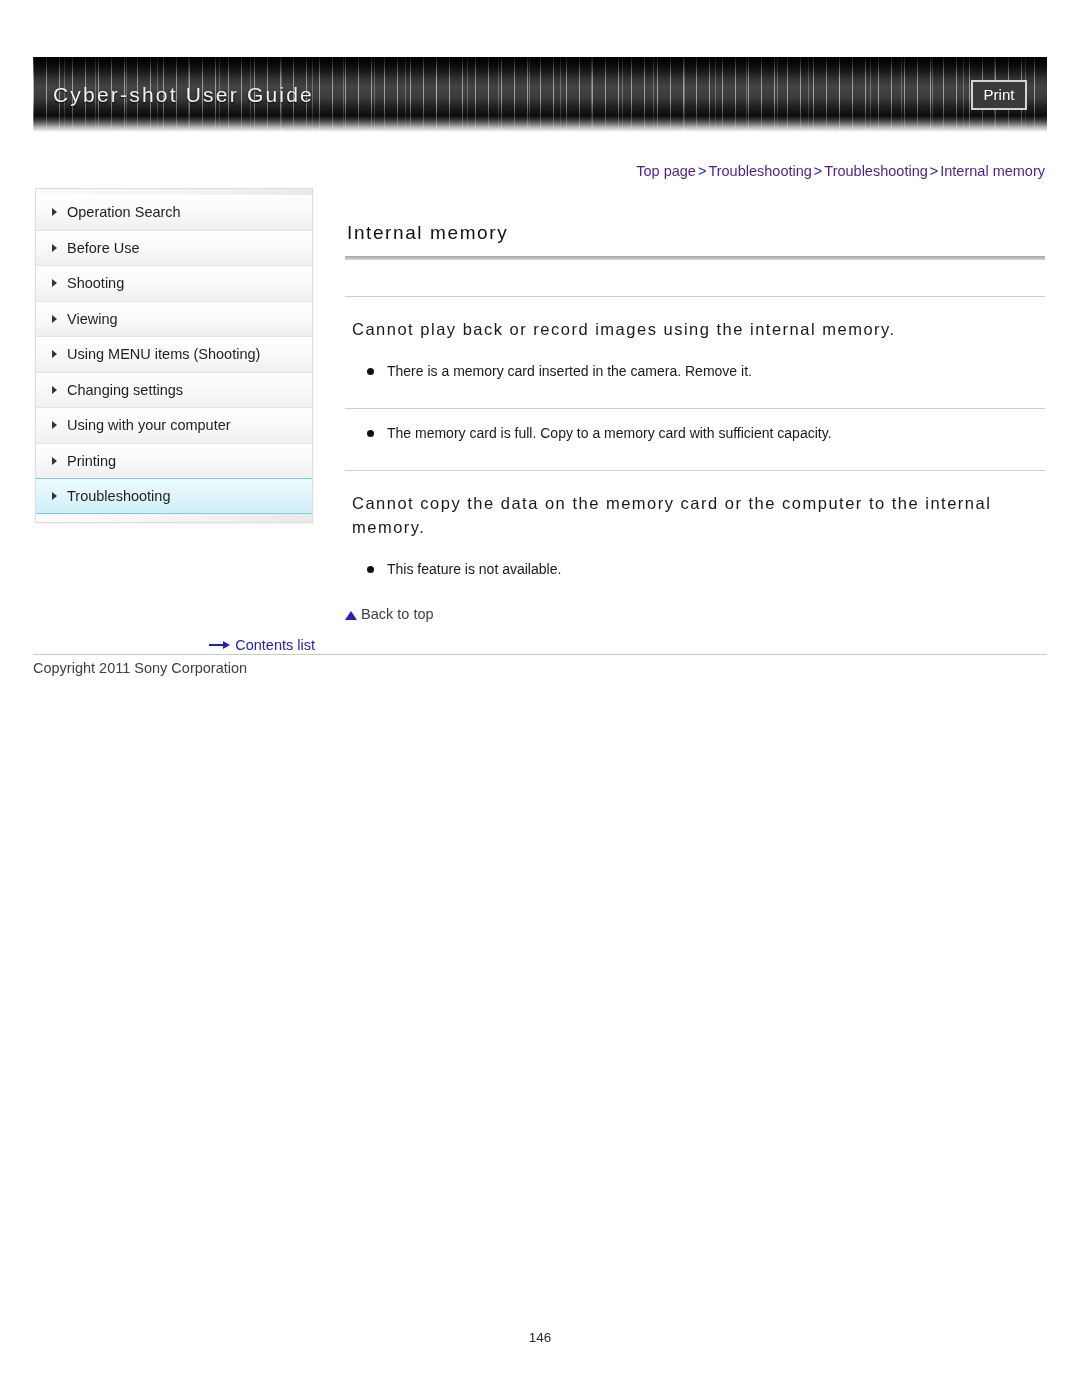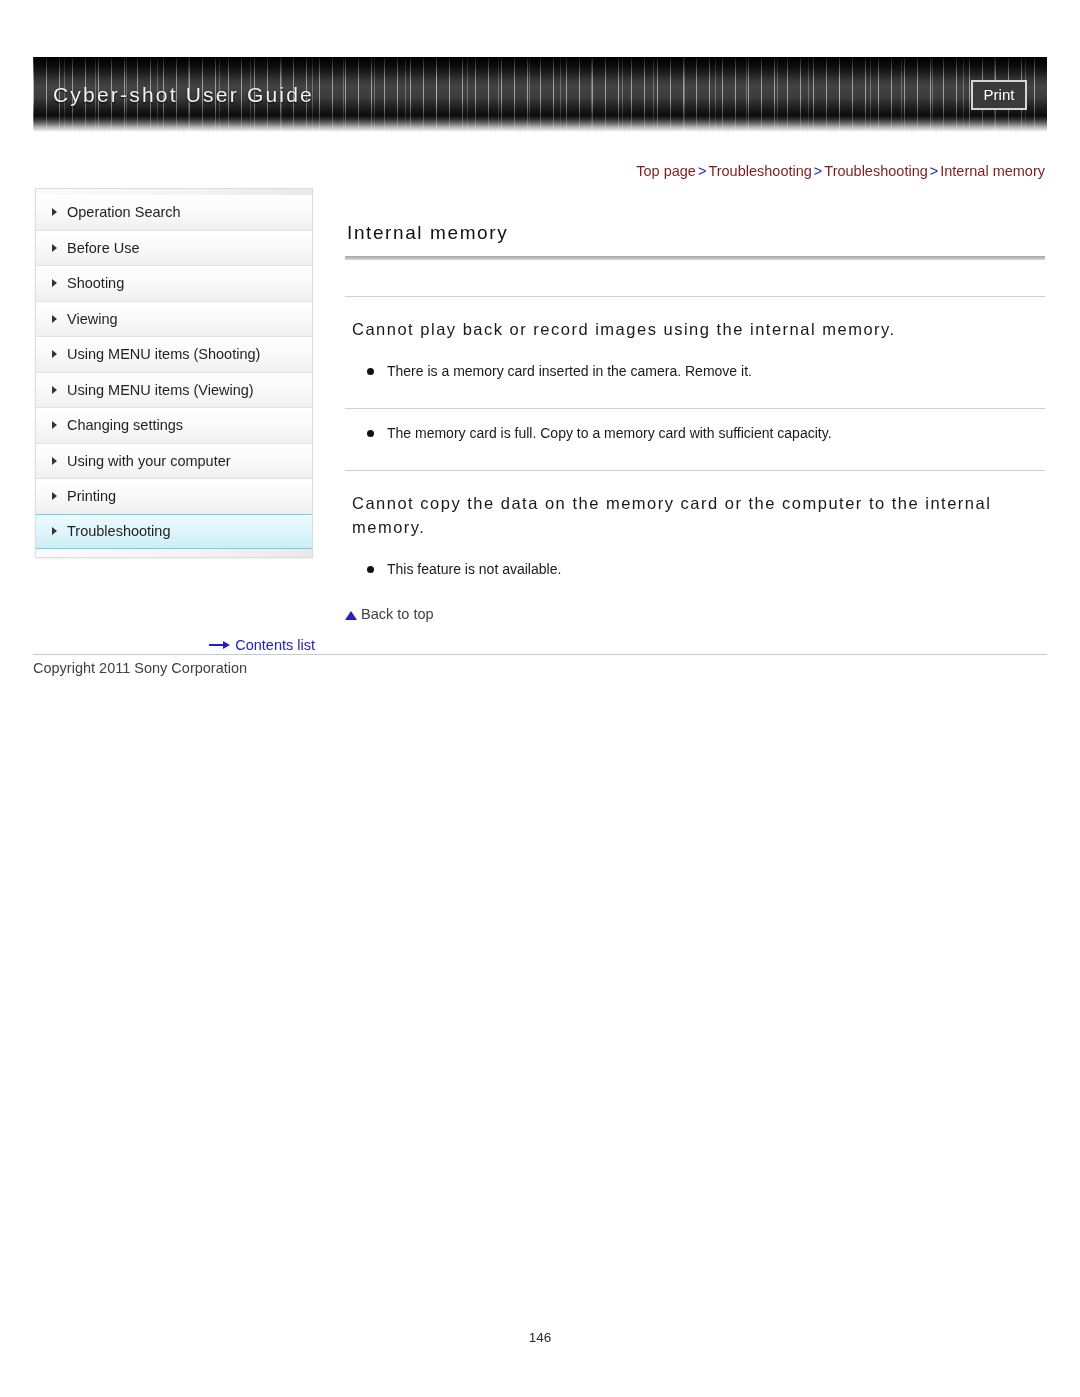--- a/index.html
+++ b/index.html
@@ -103,21 +103,21 @@
     position: absolute;
     left: 345px;
     top: 163px;
     width: 700px;
     text-align: right;
     font-size: 14.5px;
     color: #2222bb;
     white-space: nowrap;
   }
   .breadcrumb a {
-    color: #7f1d1d;
+    color: #4c1d95;
     text-decoration: none;
   }
   .breadcrumb .sep {
     color: #2222bb;
     padding: 0 2px;
   }
 
   
   .sidebar {
     position: absolute;
@@ -329,24 +329,20 @@
     <div class="side-item">
       <span class="tri"></span>
       <span>Viewing</span>
     </div>
     <div class="side-item">
       <span class="tri"></span>
       <span>Using MENU items (Shooting)</span>
     </div>
     <div class="side-item">
       <span class="tri"></span>
-      <span>Using MENU items (Viewing)</span>
-    </div>
-    <div class="side-item">
-      <span class="tri"></span>
       <span>Changing settings</span>
     </div>
     <div class="side-item">
       <span class="tri"></span>
       <span>Using with your computer</span>
     </div>
     <div class="side-item">
       <span class="tri"></span>
       <span>Printing</span>
     </div>

